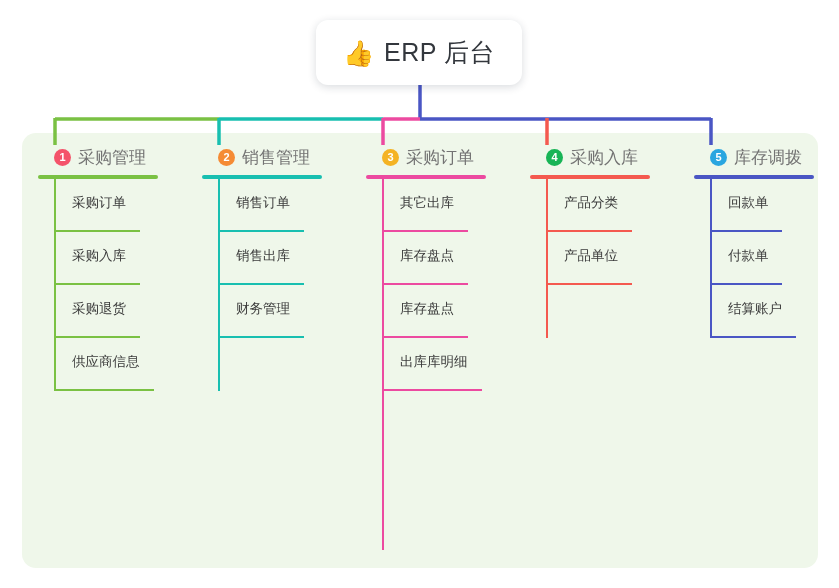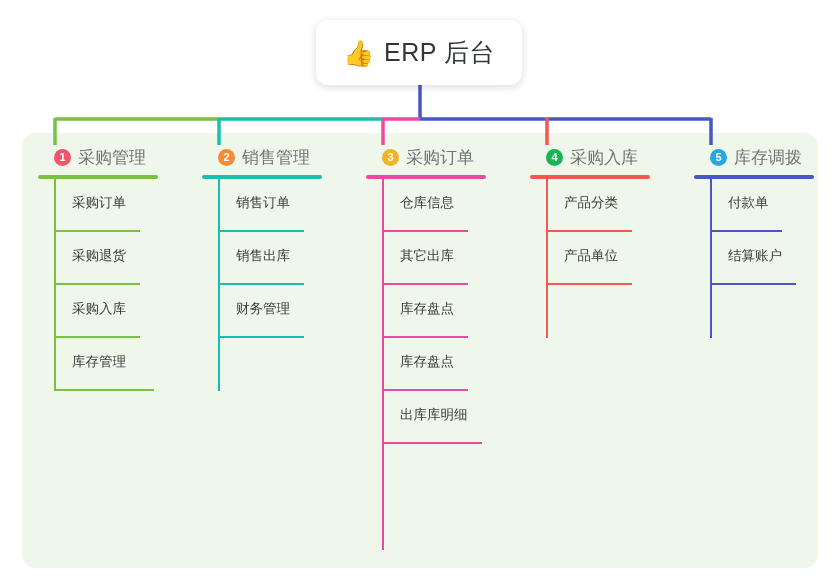--- a/index.html
+++ b/index.html
@@ -169,29 +169,29 @@
           <span class="col-title">采购管理</span>
         </div>
         <div class="col-rule" style="width: 120px; background: rgb(122, 193, 67);"></div>
         <div class="leaves">
           <div class="spine" style="background: rgb(122, 193, 67); height: 212px;"></div>
           <div class="leaf">
             <span class="leaf-label">采购订单</span>
             <div class="leaf-rule" style="width: 86px; background: rgb(122, 193, 67);"></div>
           </div>
           <div class="leaf">
+            <span class="leaf-label">采购入库</span>
+            <div class="leaf-rule" style="width: 86px; background: rgb(122, 193, 67);"></div>
+          </div>
+          <div class="leaf">
             <span class="leaf-label">采购退货</span>
             <div class="leaf-rule" style="width: 86px; background: rgb(122, 193, 67);"></div>
           </div>
           <div class="leaf">
-            <span class="leaf-label">采购入库</span>
-            <div class="leaf-rule" style="width: 86px; background: rgb(122, 193, 67);"></div>
-          </div>
-          <div class="leaf">
-            <span class="leaf-label">库存管理</span>
+            <span class="leaf-label">供应商信息</span>
             <div class="leaf-rule" style="width: 100px; background: rgb(122, 193, 67);"></div>
           </div>
         </div>
       </div>
       <div class="column" style="left: 202px;">
         <div class="col-head">
           <span class="badge" style="background: rgb(245, 139, 52);">2</span>
           <span class="col-title">销售管理</span>
         </div>
         <div class="col-rule" style="width: 120px; background: rgb(24, 191, 176);"></div>
@@ -213,24 +213,20 @@
       </div>
       <div class="column" style="left: 366px;">
         <div class="col-head">
           <span class="badge" style="background: rgb(244, 179, 36);">3</span>
           <span class="col-title">采购订单</span>
         </div>
         <div class="col-rule" style="width: 120px; background: rgb(236, 74, 160);"></div>
         <div class="leaves">
           <div class="spine" style="background: rgb(236, 74, 160); height: 371px;"></div>
           <div class="leaf">
-            <span class="leaf-label">仓库信息</span>
-            <div class="leaf-rule" style="width: 86px; background: rgb(236, 74, 160);"></div>
-          </div>
-          <div class="leaf">
             <span class="leaf-label">其它出库</span>
             <div class="leaf-rule" style="width: 86px; background: rgb(236, 74, 160);"></div>
           </div>
           <div class="leaf">
             <span class="leaf-label">库存盘点</span>
             <div class="leaf-rule" style="width: 86px; background: rgb(236, 74, 160);"></div>
           </div>
           <div class="leaf">
             <span class="leaf-label">库存盘点</span>
             <div class="leaf-rule" style="width: 86px; background: rgb(236, 74, 160);"></div>
@@ -261,20 +257,24 @@
       </div>
       <div class="column" style="left: 694px;">
         <div class="col-head">
           <span class="badge" style="background: rgb(42, 166, 224);">5</span>
           <span class="col-title">库存调拨</span>
         </div>
         <div class="col-rule" style="width: 120px; background: rgb(74, 86, 196);"></div>
         <div class="leaves">
           <div class="spine" style="background: rgb(74, 86, 196); height: 159px;"></div>
           <div class="leaf">
+            <span class="leaf-label">回款单</span>
+            <div class="leaf-rule" style="width: 72px; background: rgb(74, 86, 196);"></div>
+          </div>
+          <div class="leaf">
             <span class="leaf-label">付款单</span>
             <div class="leaf-rule" style="width: 72px; background: rgb(74, 86, 196);"></div>
           </div>
           <div class="leaf">
             <span class="leaf-label">结算账户</span>
             <div class="leaf-rule" style="width: 86px; background: rgb(74, 86, 196);"></div>
           </div>
         </div>
       </div>
     </div>

